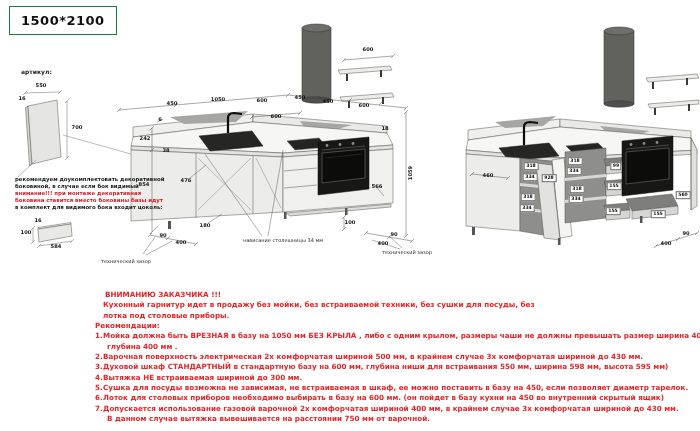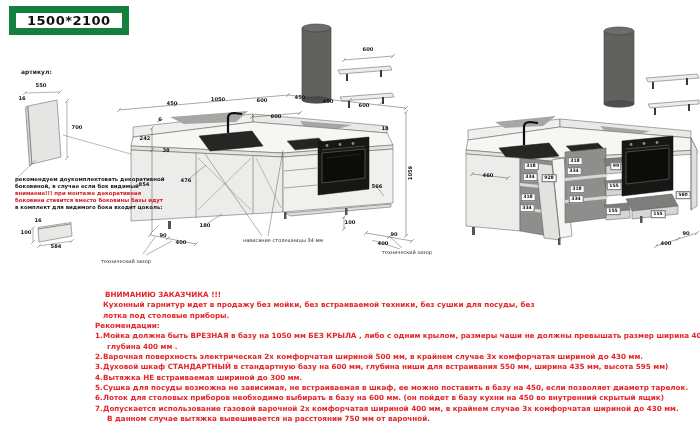--- a/index.html
+++ b/index.html
@@ -1,19 +1,19 @@
 <!DOCTYPE html>
 <html><head>
 <meta charset="utf-8">
 <style>
   html,body{margin:0;padding:0;background:#fff;}
   #canvas{position:relative;width:700px;height:431px;background:#ffffff;overflow:hidden;
           font-family:"DejaVu Sans",sans-serif;color:#1b1b1b;}
-  #title-box{position:absolute;left:9px;top:6px;border:7px solid #15803d;background:#fff;
-             padding:0 11px;font-size:13px;font-weight:bold;letter-spacing:0.5px;color:#101010;}
+  #title-box{position:absolute;left:9px;top:6px;border:1px solid #15803d;background:#fff;
+             padding:6px 11px;font-size:13px;font-weight:bold;letter-spacing:0.5px;color:#101010;}
   #articul{position:absolute;left:21px;top:68px;font-size:6px;font-weight:bold;color:#222;}
   #labels-layer{position:absolute;left:0;top:0;width:700px;height:431px;pointer-events:none;}
   .dim-label{position:absolute;font-size:5.2px;font-weight:bold;color:#151515;
              transform:translate(-50%,-50%);white-space:nowrap;line-height:1;}
   .dim-label.small{font-weight:normal;font-size:5px;color:#2c2c2c;}
   .dim-label.boxed{background:#ffffff;border:0.5px solid #6a6a6a;padding:0.5px 1.5px;font-size:4.6px;}
   .dim-label.rot{transform:translate(-50%,-50%) rotate(-90deg);}
   #side-note{position:absolute;left:15px;top:176px;font-size:5.4px;line-height:7px;
              font-weight:bold;color:#1b1b1b;white-space:nowrap;}
   #side-note .red{color:#d22027;}
@@ -283,21 +283,21 @@
     <div class="nh">ВНИМАНИЮ ЗАКАЗЧИКА !!!</div>
     <div id="intro-lines">
         <div class="intro">Кухонный гарнитур идет в продажу без мойки, без встраиваемой техники, без сушки для посуды, без</div>
         <div class="intro">лотка под столовые приборы.</div>
       </div>
     <div class="nr">Рекомендации:</div>
     <div id="items-lines">
         <div class="item"><span class="num">1.</span><span>Мойка должна быть ВРЕЗНАЯ в базу на 1050 мм БЕЗ КРЫЛА , либо с одним крылом, размеры чаши  не должны превышать размер ширина 400  мм,</span></div>
         <div class="cont">глубина  400 мм .</div>
         <div class="item"><span class="num">2.</span><span>Варочная поверхность электрическая 2х комфорчатая  шириной 500 мм,  в крайнем случае 3х комфорчатая шириной до  430 мм.</span></div>
-        <div class="item"><span class="num">3.</span><span>Духовой шкаф СТАНДАРТНЫЙ в стандартную базу на 600 мм, глубина ниши для встраивания 550 мм, ширина 435 мм, высота 595 мм)</span></div>
+        <div class="item"><span class="num">3.</span><span>Духовой шкаф СТАНДАРТНЫЙ в стандартную базу на 600 мм, глубина ниши для встраивания 550 мм, ширина 598 мм, высота 595 мм)</span></div>
         <div class="item"><span class="num">4.</span><span>Вытяжка НЕ встраиваемая шириной до 300 мм.</span></div>
         <div class="item"><span class="num">5.</span><span>Сушка для посуды  возможна не зависимая, не встраиваемая в шкаф, ее можно поставить в базу на 450, если позволяет диаметр тарелок.</span></div>
         <div class="item"><span class="num">6.</span><span>Лоток для столовых приборов необходимо выбирать в базу на 600 мм. (он пойдет в базу кухни на 450 во внутренний скрытый ящик)</span></div>
         <div class="item"><span class="num">7.</span><span>Допускается использование газовой варочной  2х комфорчатая  шириной 400 мм,  в крайнем случае 3х комфорчатая шириной до  430 мм.</span></div>
         <div class="cont">В данном случае вытяжка вывешивается на расстоянии 750 мм от варочной.</div>
       </div>
   </div>
 
 </div>
 

